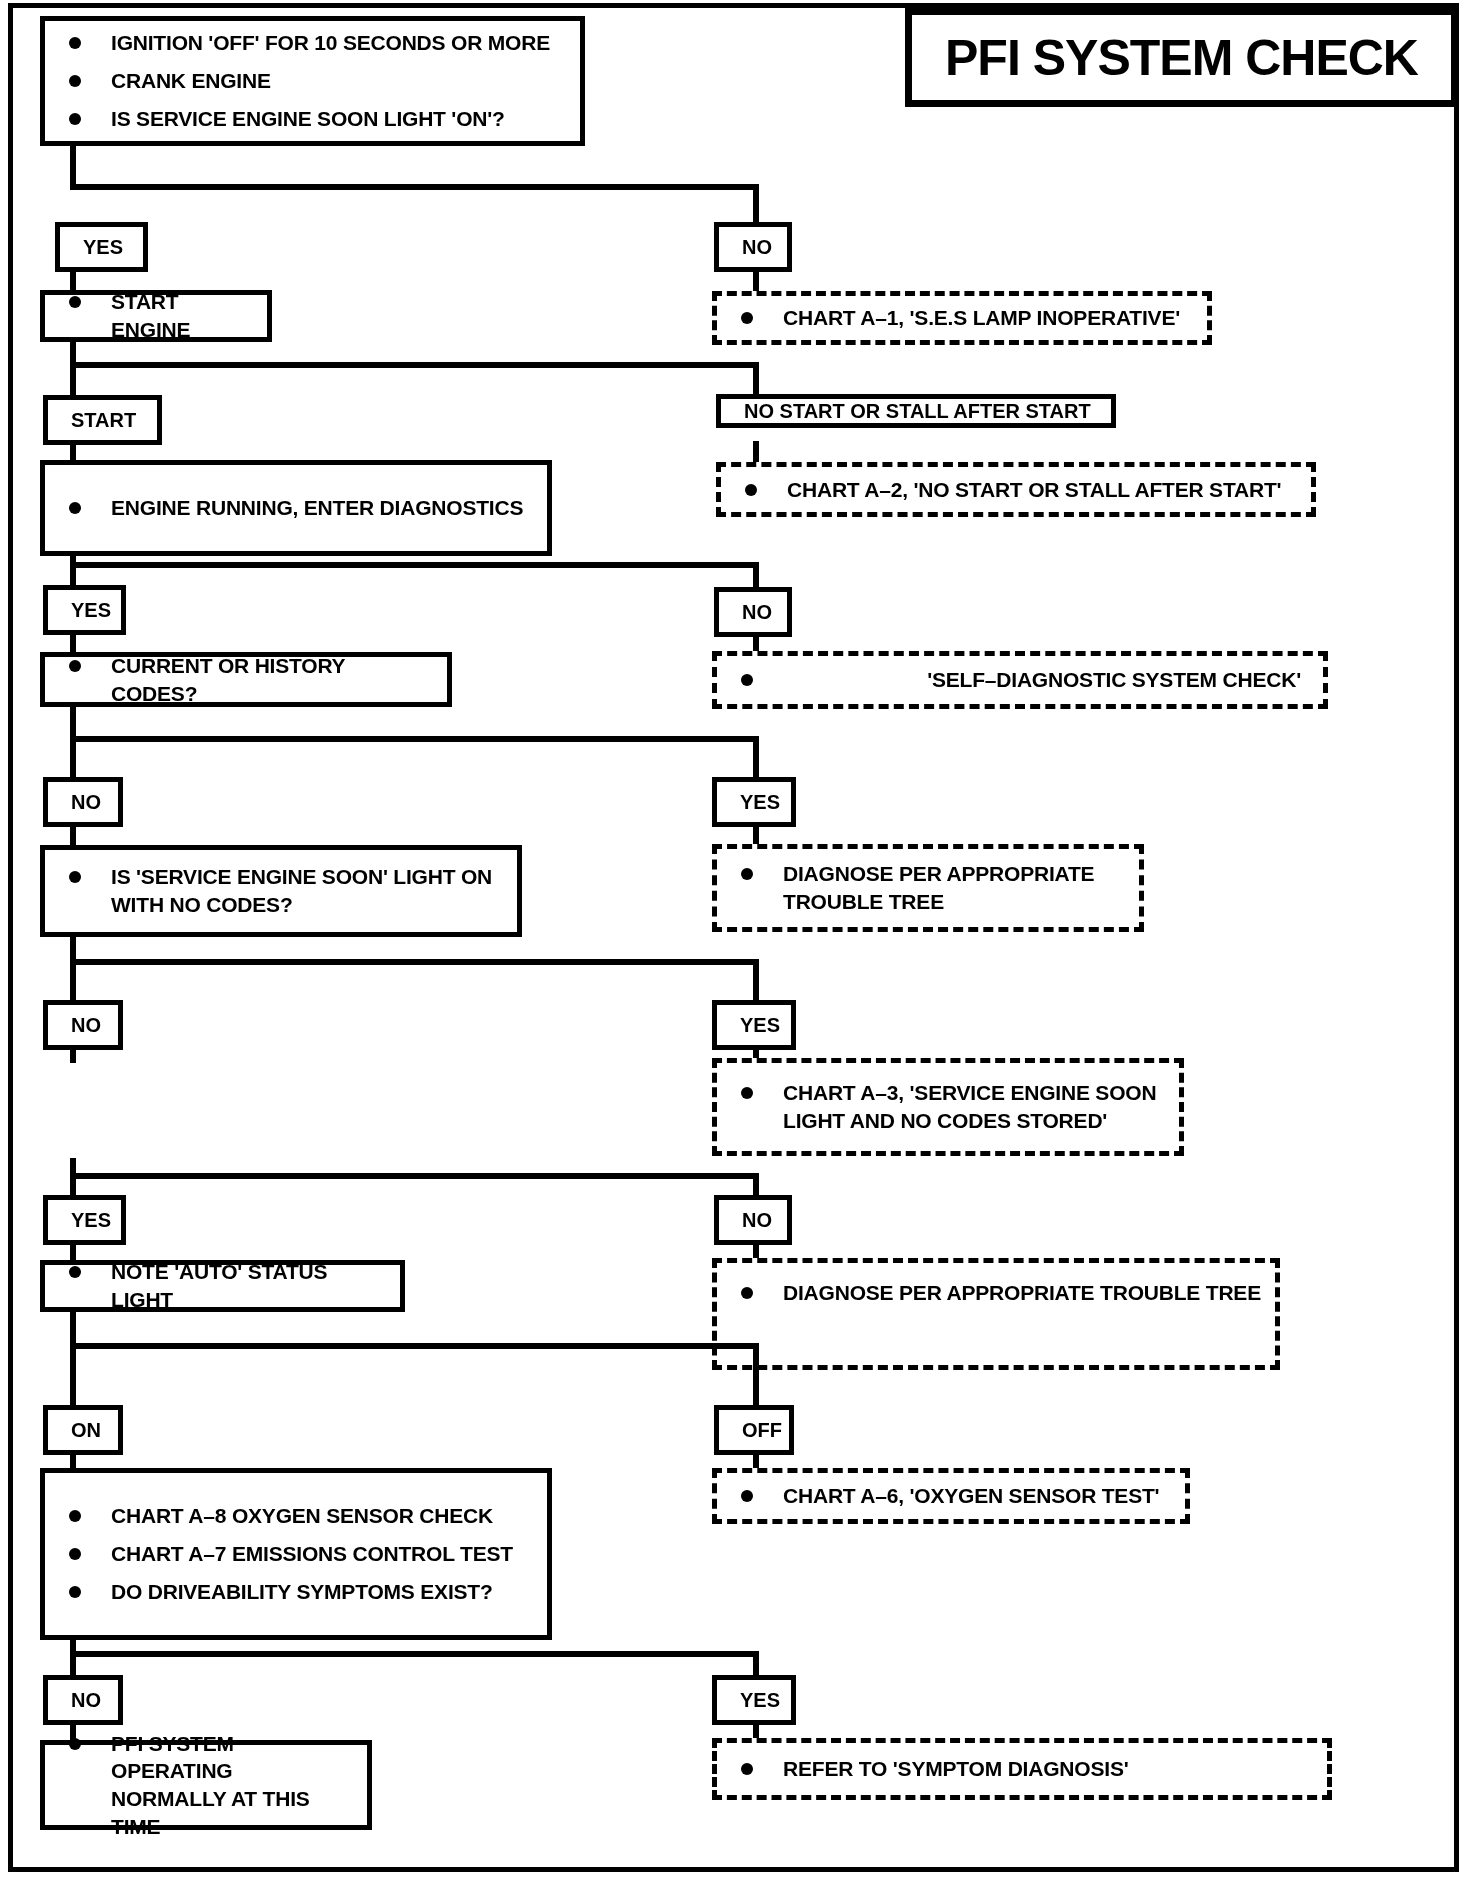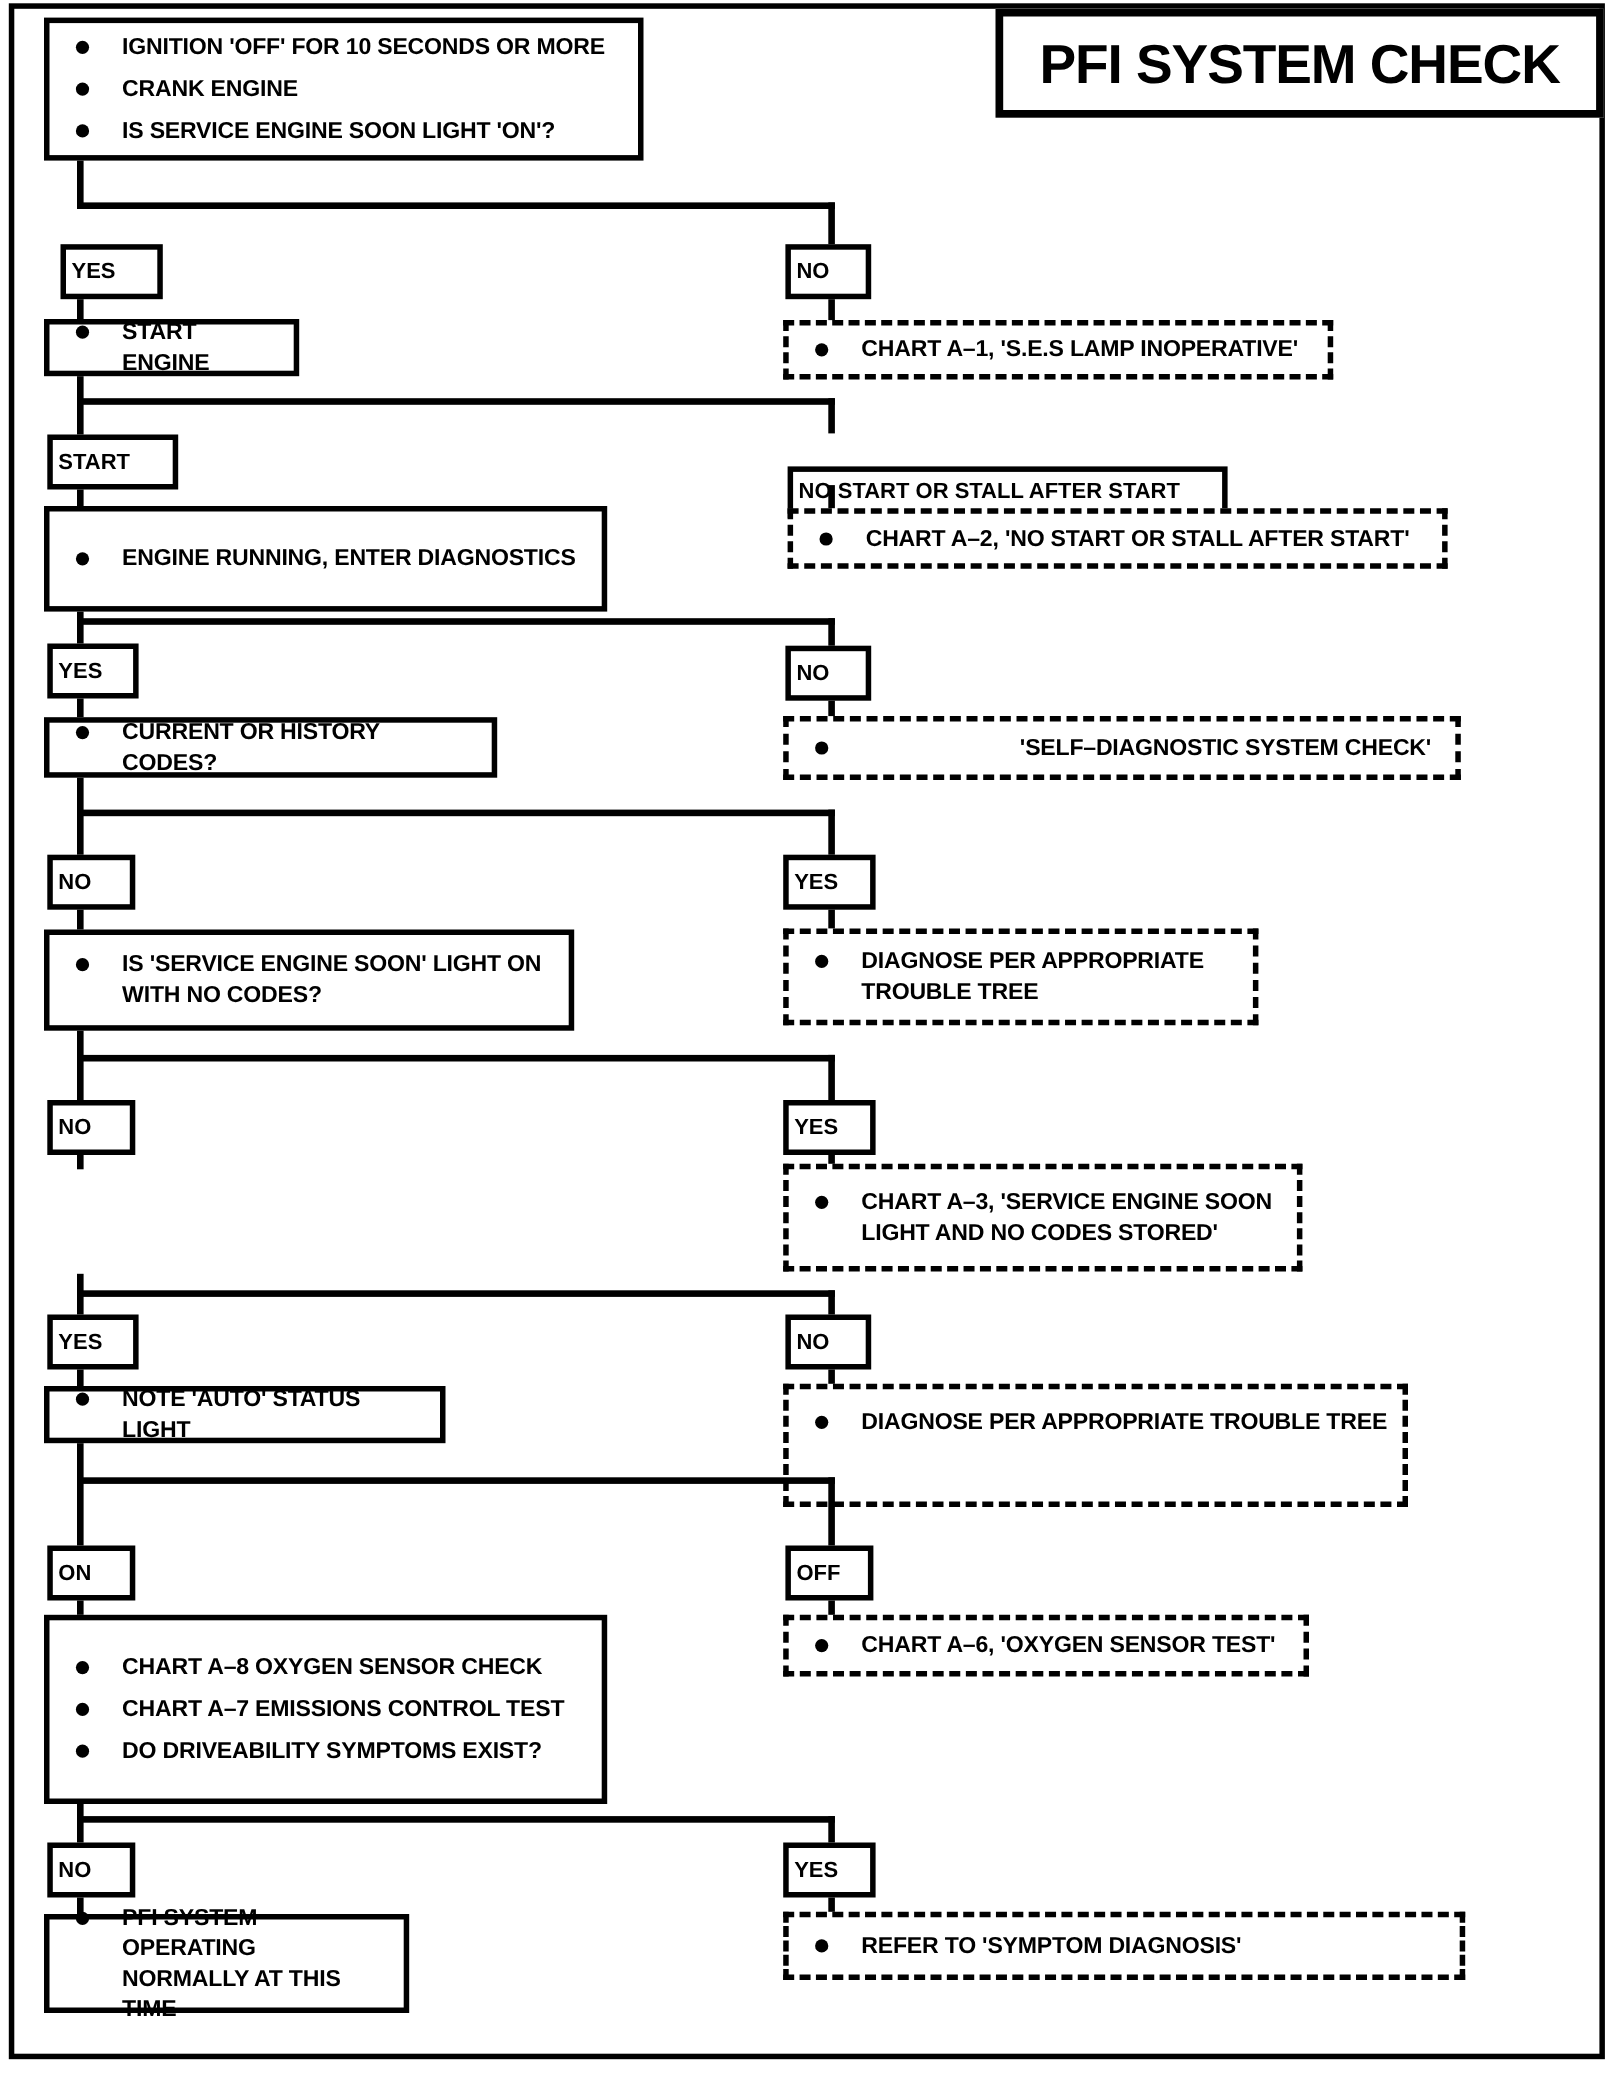--- a/index.html
+++ b/index.html
@@ -52,21 +52,21 @@
   .txt {
     font-size: 21px; font-weight: bold;
     line-height: 1.32; letter-spacing: -0.2px;
   }
   .lbl {
     position: absolute;
     box-sizing: border-box;
     border: 5px solid #000;
     background: #fff;
     display: flex; align-items: center;
-    padding-left: 5px;
+    padding-left: 23px;
     font-size: 20px; font-weight: bold;
   }
   .line { position: absolute; background: #000; }
 </style>
 </head>
 <body>
 
 <div class="page">
 
   <div class="frame"></div>
@@ -106,21 +106,21 @@
   <div class="node dashed" style="left:712px;top:291px;width:500px;height:54px;">
     <div class="row">
       <span class="dot"></span>
       <span class="txt">CHART A–1, 'S.E.S LAMP INOPERATIVE'</span>
     </div>
   </div>
 
   <div class="lbl" style="left:43px;top:395px;width:119px;height:50px;">
     <span>START</span>
   </div>
-  <div class="lbl" style="left:716px;top:394px;width:400px;height:47px;margin-top:30px;">
+  <div class="lbl" style="left:716px;top:394px;width:400px;height:34px;">
     <span>NO START OR STALL AFTER START</span>
   </div>
 
   <div class="node" style="left:40px;top:460px;width:512px;height:96px;">
     <div class="row">
       <span class="dot"></span>
       <span class="txt">ENGINE RUNNING, ENTER DIAGNOSTICS</span>
     </div>
   </div>
   <div class="node dashed" style="left:716px;top:462px;width:600px;height:55px;">

